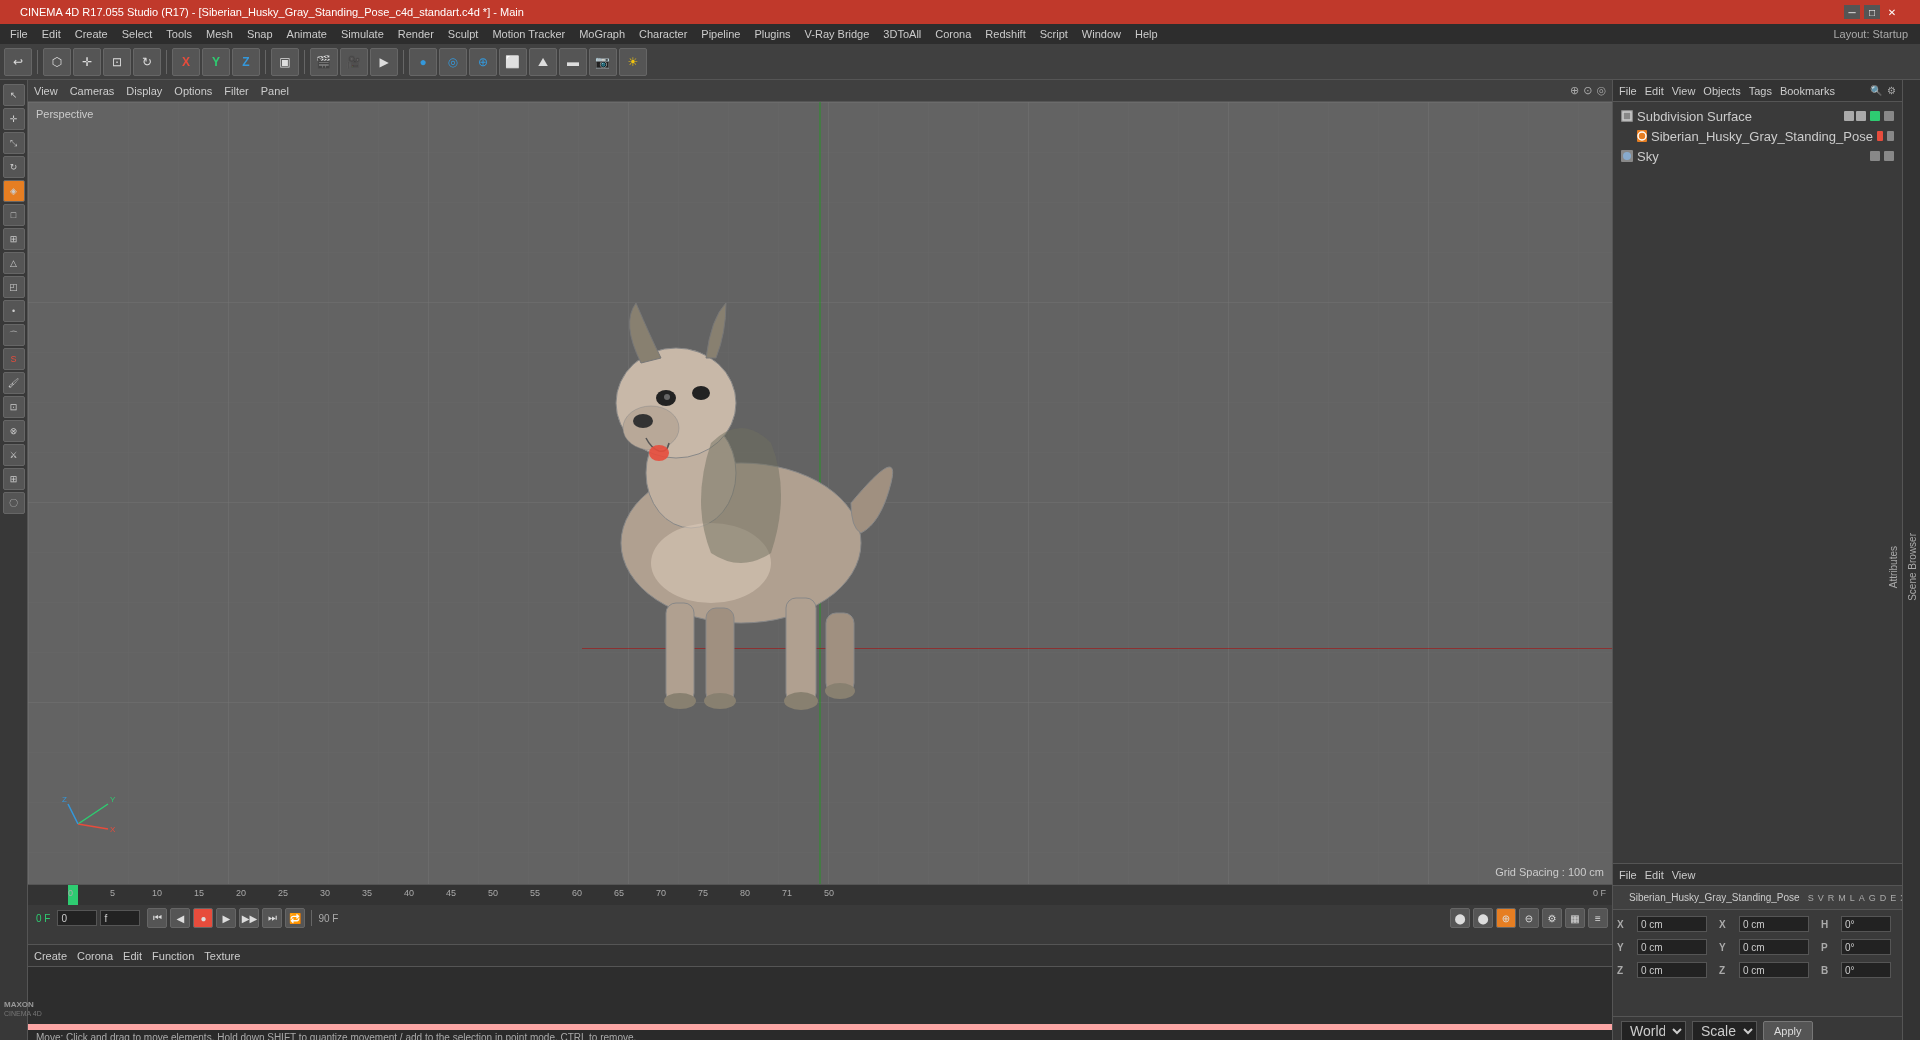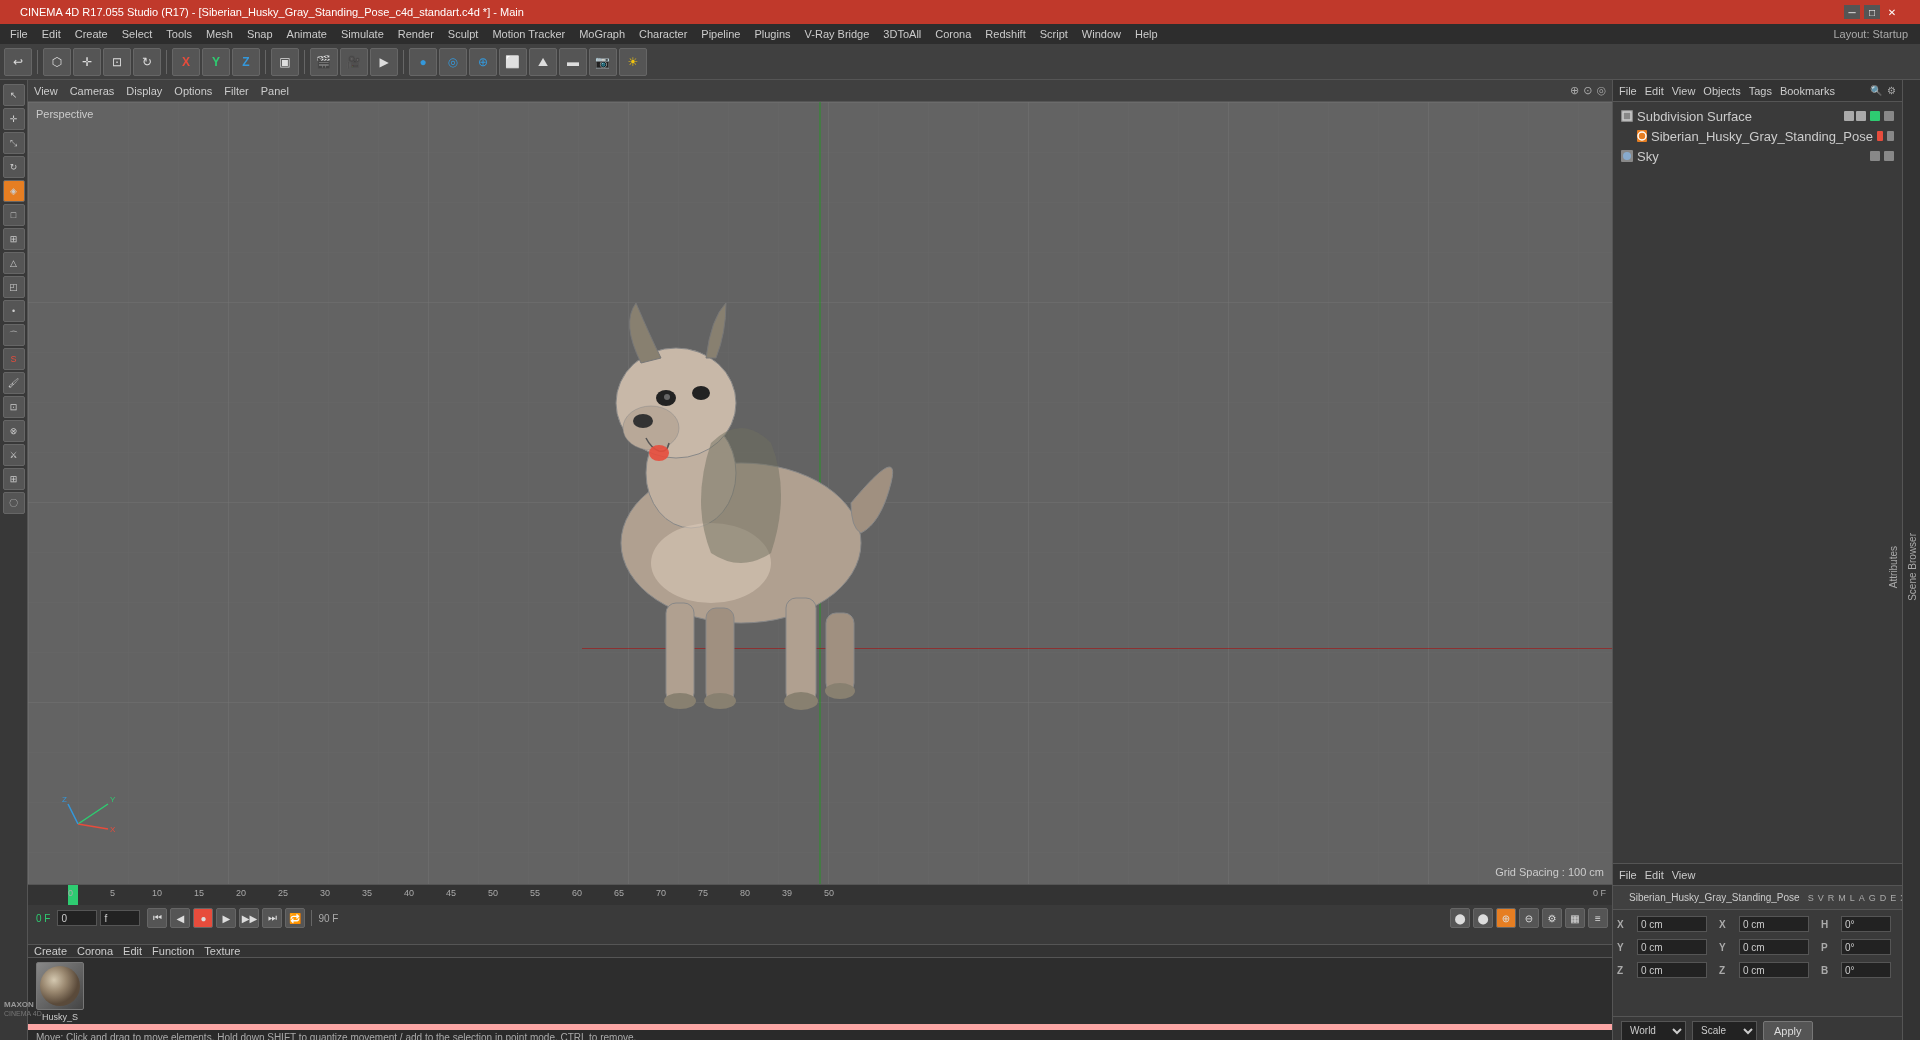--- a/index.html
+++ b/index.html
@@ -358,21 +358,21 @@
       padding: 0 8px;
       gap: 6px;
       background: #383838;
       border-top: 1px solid #555;
     }
     .coord-select {
       height: 20px;
       background: #222;
       border: 1px solid #555;
       color: #ccc;
-      font-size: 10px;
+      font-size: 14px;
       padding: 0 4px;
       width: 65px;
     }
     .apply-btn {
       height: 20px;
       padding: 0 10px;
       background: #555;
       border: 1px solid #777;
       color: #ddd;
       font-size: 11px;
@@ -668,21 +668,21 @@
         <div class="tick-label" style="left:334px;">35</div>
         <div class="tick-label" style="left:376px;">40</div>
         <div class="tick-label" style="left:418px;">45</div>
         <div class="tick-label" style="left:460px;">50</div>
         <div class="tick-label" style="left:502px;">55</div>
         <div class="tick-label" style="left:544px;">60</div>
         <div class="tick-label" style="left:586px;">65</div>
         <div class="tick-label" style="left:628px;">70</div>
         <div class="tick-label" style="left:670px;">75</div>
         <div class="tick-label" style="left:712px;">80</div>
-        <div class="tick-label" style="left:754px;">39</div>
+        <div class="tick-label" style="left:754px;">71</div>
         <div class="tick-label" style="left:796px;">50</div>
         <div class="tick-label" style="right:6px;">0 F</div>
       </div>
       <div id="timeline-controls">
         <span style="color:#2ecc71;font-size:10px;padding:0 4px;">0 F</span>
         <input class="attr-input" style="width: 40px;" value="0">
         <input class="attr-input" style="width: 40px;" value="f">
         <button class="tl-btn" title="Play Reverse" style="margin-left:4px;">⏮</button>
         <button class="tl-btn" title="Step Back">◀</button>
         <button class="tl-btn" title="Record" style="background:#e74c3c;">●</button>
@@ -705,37 +705,20 @@
     </div>
 
     <div id="material-panel">
       <div id="material-menubar">
         <span class="mat-menu">Create</span>
         <span class="mat-menu">Corona</span>
         <span class="mat-menu">Edit</span>
         <span class="mat-menu">Function</span>
         <span class="mat-menu">Texture</span>
       </div>
-      <div id="material-content">
-        <div style="display:flex;flex-direction:column;align-items:center;">
-          <div id="material-thumb">
-            <svg width="44" height="44" xmlns="http://www.w3.org/2000/svg">
-              <defs>
-                <radialGradient id="matGrad" cx="35%" cy="35%" r="60%">
-                  <stop offset="0%" stop-color="#d4c8b0"></stop>
-                  <stop offset="50%" stop-color="#9a8870"></stop>
-                  <stop offset="100%" stop-color="#5a4a3a"></stop>
-                </radialGradient>
-              </defs>
-              <circle cx="22" cy="22" r="20" fill="url(#matGrad)"></circle>
-            </svg>
-          </div>
-          <span style="font-size:9px;color:#ccc;margin-top:2px;">Husky_S</span>
-        </div>
-      </div>
 
       <div id="maxon-logo">
         <div style="font-weight:bold;font-size:8px;color:#999;">MAXON</div>
         <div style="font-size:7px;color:#777;">CINEMA 4D</div>
       </div>
     </div>
 
     <div id="status-bar">
       <span style="font-size:10px;color:#aaa;">Move: Click and drag to move elements. Hold down SHIFT to quantize movement / add to the selection in point mode, CTRL to remove.</span>
     </div>

